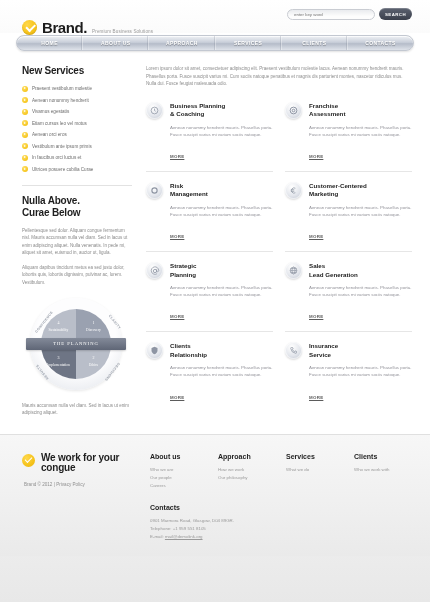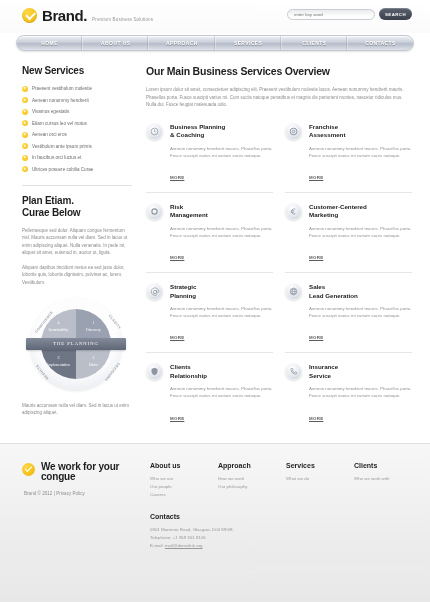--- a/index.html
+++ b/index.html
@@ -13,21 +13,21 @@
     background: linear-gradient(to bottom, #ffffff 0%, #ffffff 480px, #f2f2f2 480px, #e8e8e8 602px);
   }
 
   
   .header {
     position: relative;
     height: 33px;
     padding: 6px 18px 0 22px;
     background: linear-gradient(to bottom,#ffffff 0%, #fbfbfb 100%);
   }
-  .logo-wrap { display: flex; align-items: baseline; gap: 5px; }
+  .logo-wrap { display: flex; align-items: baseline; gap: 5px; margin-top: 12px; }
   .logo-mark {
     width: 15px; height: 15px; border-radius: 50%;
     background: radial-gradient(circle at 35% 30%, #ffd84a 0%, #f5c21a 60%, #e8b412 100%);
     position: relative; top: 2px; flex: 0 0 auto;
     box-shadow: inset 0 -1px 1px rgba(0,0,0,.12);
   }
   .logo-mark:after {
     content: "";
     position: absolute; left: 3.5px; top: 4px;
     width: 7px; height: 3.5px;
@@ -309,21 +309,21 @@
         </li>
       <li>
           <span class="bullet"></span>
           <span>Ultrices posuere cubilia Curae</span>
         </li>
     </ul>
 
     <div class="rule"></div>
 
     <h2 class="side-title">
-      <span>Plan Etiam.</span><br>
+      <span>Nulla Above.</span><br>
       <span>Curae Below</span>
     </h2>
 
     <p class="side-text">Pellentesque sed dolor. Aliquam congue fermentum nisl. Mauris accumsan nulla vel diam. Sed in lacus ut enim adipiscing aliquet. Nulla venenatis. In pede mi, aliquet sit amet, euismod in, auctor ut, ligula.</p>
     <p class="side-text">Aliquam dapibus tincidunt metus ea sed justo dolor, lobortis quis, lobortis dignissim, pulvinar ac, lorem. Vestibulum.</p>
 
     <div class="wheel-wrap">
       <div class="wheel-outer"></div>
       <div class="wheel-inner">
         <div class="q q1">
@@ -347,21 +347,20 @@
       <span class="wheel-lbl lbl-tl">CONFIDENCE</span>
       <span class="wheel-lbl lbl-tr">CLARITY</span>
       <span class="wheel-lbl lbl-bl">RESULTS</span>
       <span class="wheel-lbl lbl-br">DECISIONS</span>
     </div>
 
     <p class="side-text">Mauris accumsan nulla vel diam. Sed in lacus ut enim adipiscing aliquet.</p>
   </div>
 
   <div class="col-right">
-    <h1 class="main-title">Our Main Business Services Overview</h1>
     <p class="intro">Lorem ipsum dolor sit amet, consectetuer adipiscing elit. Praesent vestibulum molestie lacus. Aenean nonummy hendrerit mauris. Phasellus porta. Fusce suscipit varius mi. Cum sociis natoque penatibus et magnis dis parturient montes, nascetur ridiculus mus. Nulla dui. Fusce feugiat malesuada odio.</p>
 
     <div class="cards">
 
       <div class="card r0">
         <div class="card-icon">
           <svg width="9" height="9" viewBox="0 0 24 24" fill="none" stroke="currentColor" stroke-width="2">
               <circle cx="12" cy="12" r="9"></circle>
               <path d="M12 7v5l3 2"></path>
             </svg>

